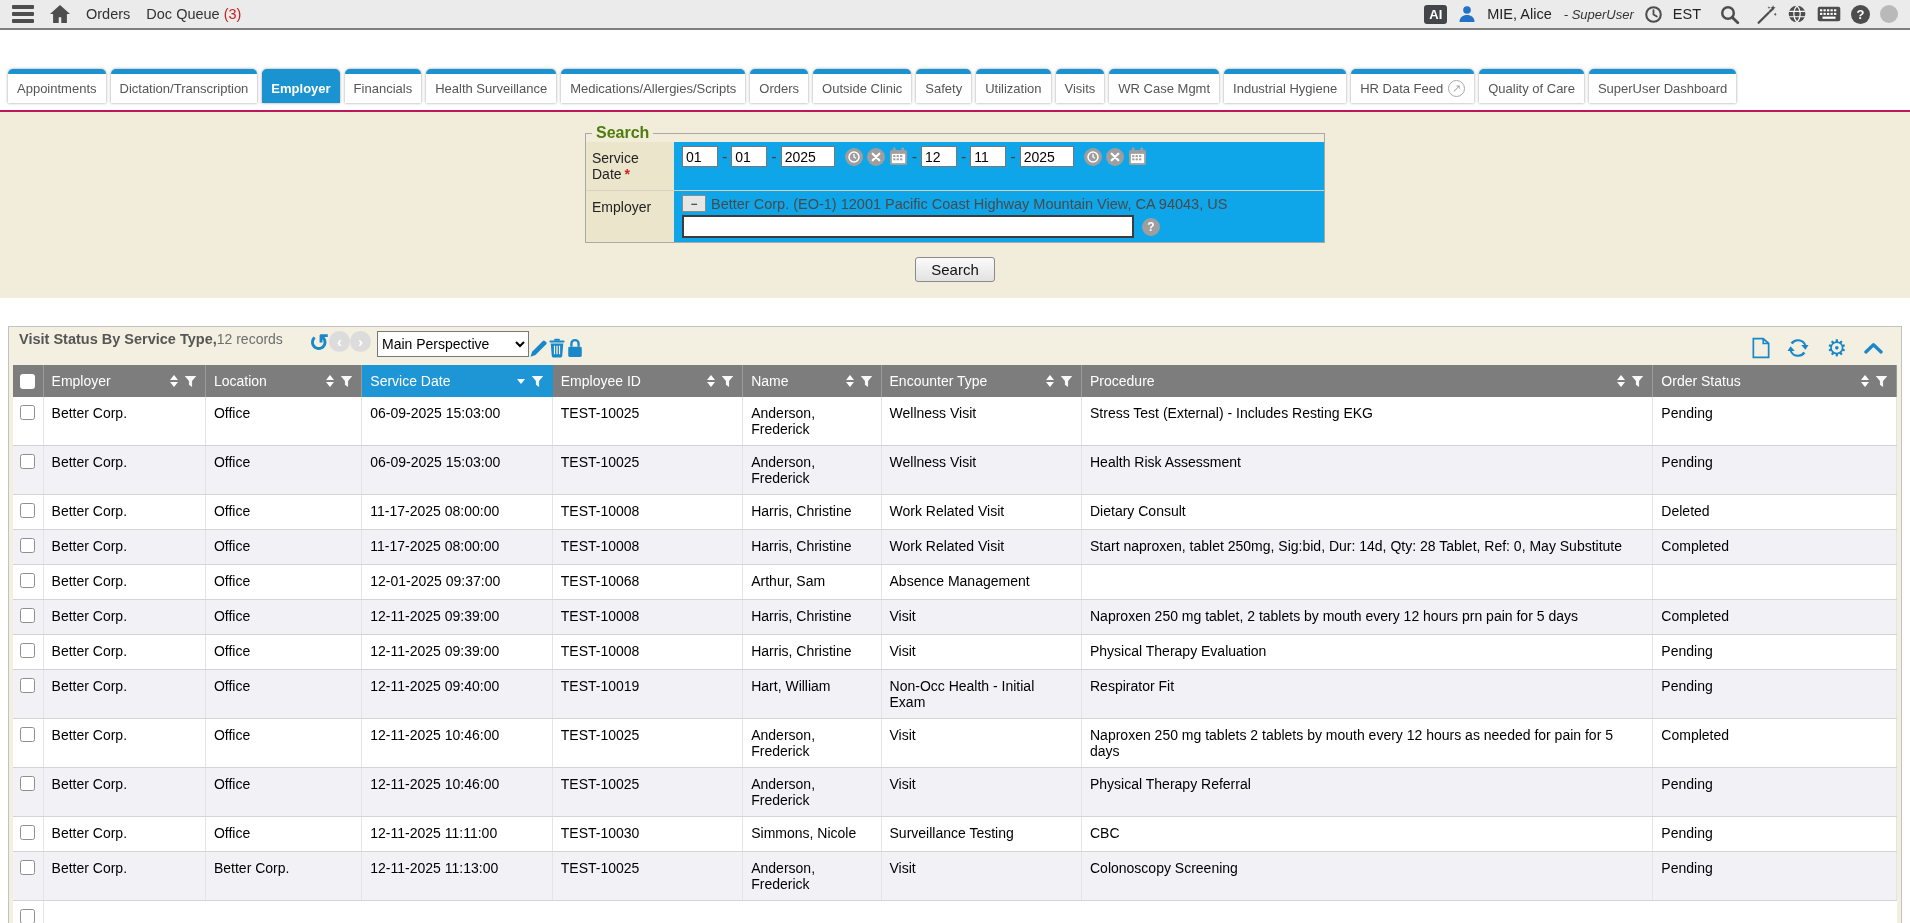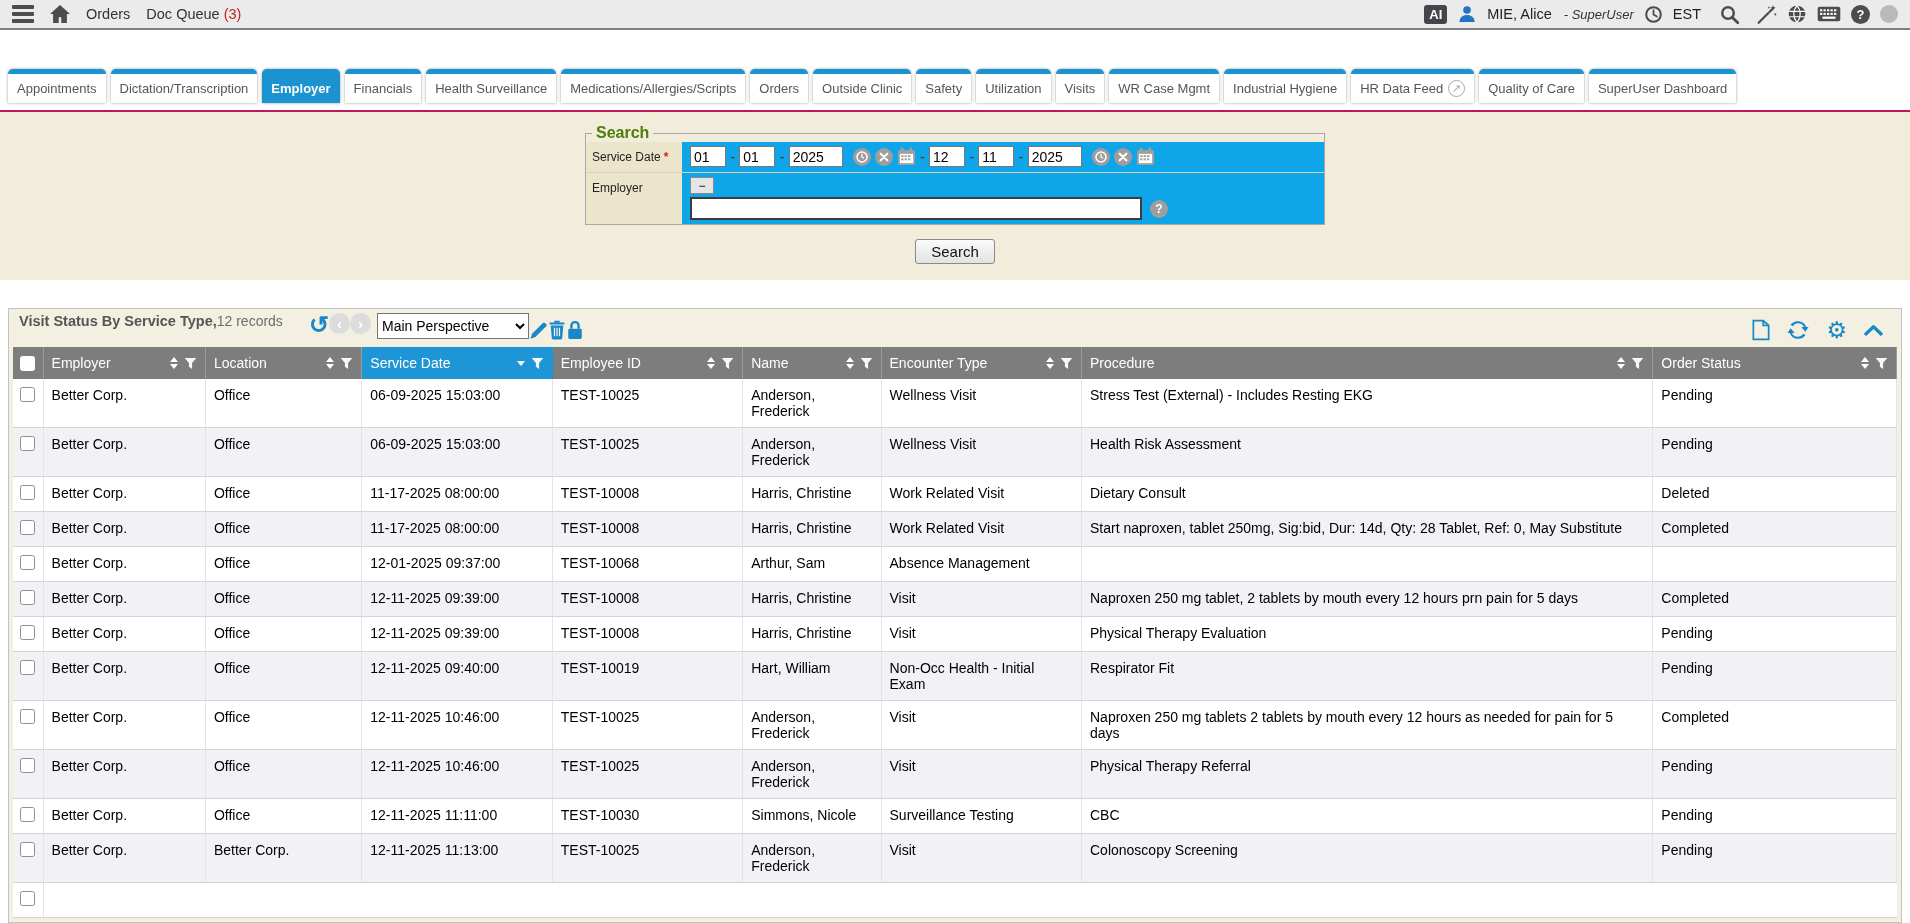--- a/index.html
+++ b/index.html
@@ -33,21 +33,21 @@
     gap:5px; font-size:13px; color:#555; white-space:nowrap; cursor:pointer; }
   .tab.active { background:#1b93d0; color:#fff; font-weight:bold; }
   .ext-circle { width:17px; height:17px; border-radius:50%; border:1.5px solid #a8a8a8;
     color:#a8a8a8; font-size:11px; display:flex; align-items:center; justify-content:center; }
   
   .search-section { background:#f2ecda; padding:12px 0 16px; border-top:2px solid #be185d; }
   fieldset.search-box { width:740px; margin:0 auto; border:1px solid #a8a8a8; padding:0; }
   fieldset.search-box legend { color:#4f7d0b; font-weight:bold; font-size:16px; margin-left:6px; padding:0 4px; }
   .form-row { display:flex; border-top:1px solid #d8d2bd; }
   .form-row:first-of-type { border-top:none; }
-  .form-label { width:96px; background:#ebe5cb; padding:8px 6px; font-size:12px; color:#222; flex-shrink:0; }
+  .form-label { width:88px; background:#ebe5cb; padding:8px 6px; font-size:14px; color:#222; flex-shrink:0; }
   .req { color:#d42222; font-weight:bold; margin-left:3px; }
   .form-value { flex:1; background:#0ea5e9; padding:4px 8px; }
   .date-line { display:flex; align-items:center; gap:4px; }
   .date-input { width:36px; height:21px; border:1px solid #777; font-size:14px; padding:1px 3px;
     font-family:"Liberation Sans", sans-serif; }
   .date-input.year { width:54px; }
   .sep { color:#444; }
   .icon-circle { width:18px; height:18px; border-radius:50%; background:#9e9e9e;
     display:inline-flex; align-items:center; justify-content:center; color:#fff; cursor:pointer; flex-shrink:0; }
   .cal-icon { cursor:pointer; display:flex; align-items:center; }
@@ -305,20 +305,21 @@
           </span>
         </div>
       </div>
     </div>
 
     <div class="form-row">
       <div class="form-label">Employer</div>
       <div class="form-value">
         <div class="employer-line">
           <button class="minus-btn">−</button>
+          <span class="employer-text">Better Corp. (EO-1) 12001 Pacific Coast Highway Mountain View, CA 94043, US</span>
         </div>
         <div class="input-line">
           <input class="employer-input" value="" style="">
           <span class="icon-circle" style="font-size:12px;font-weight:bold">?</span>
         </div>
       </div>
     </div>
   </fieldset>
   <button class="search-btn">Search</button>
 </div>

